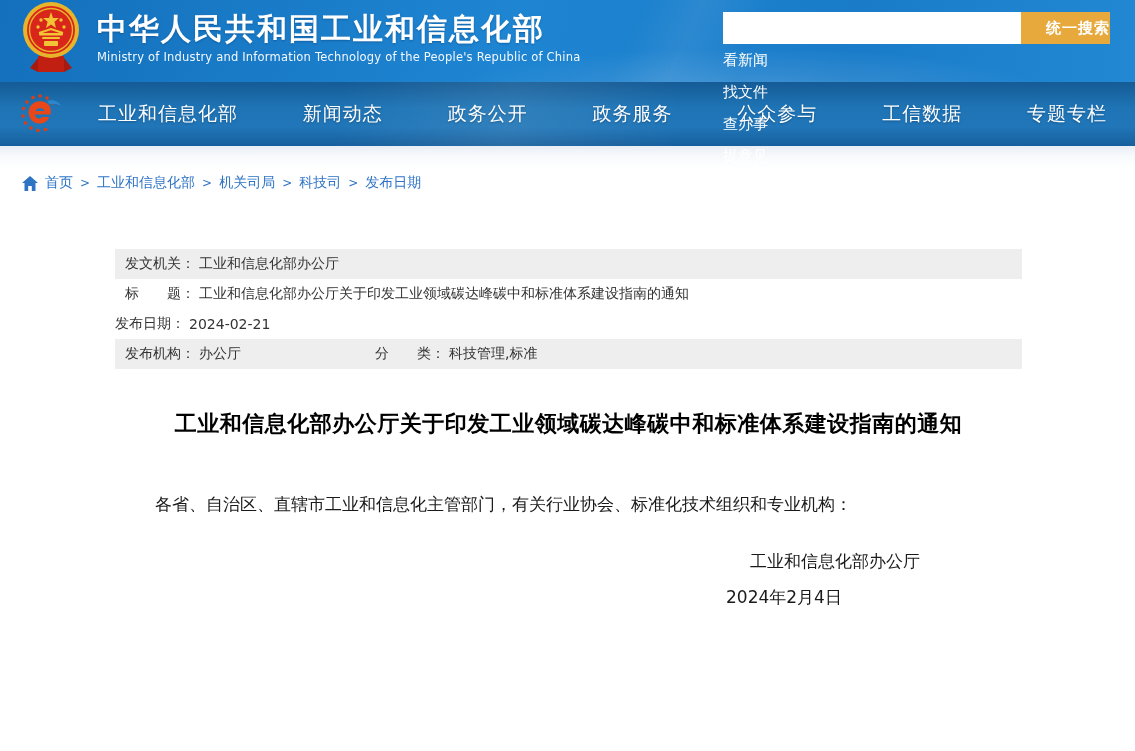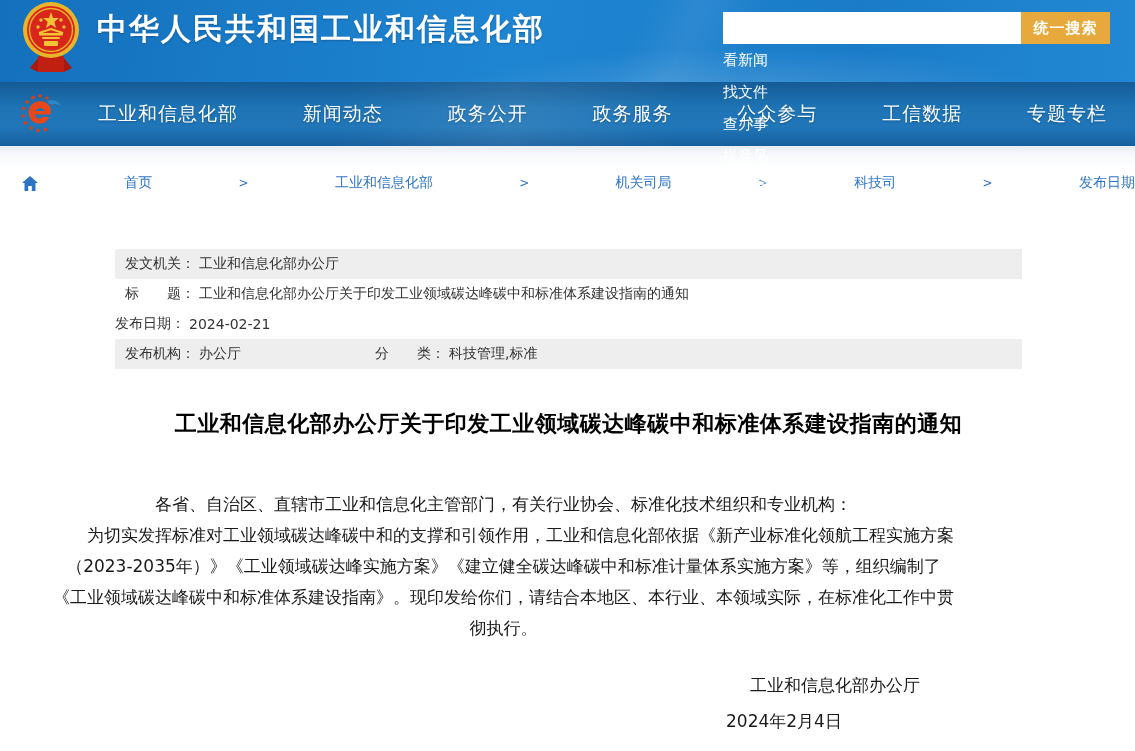--- a/index.html
+++ b/index.html
@@ -19,42 +19,42 @@
   .site-title { font-size:30px; font-weight:bold; letter-spacing:2px; line-height:34px;
     text-shadow:0 1px 2px rgba(0,40,90,.35); }
   .site-subtitle { font-size:11.5px; margin-top:4px; color:#f2f8ff; letter-spacing:.2px; }
 
   .search-wrap { position:absolute; top:12px; left:723px; width:387px; height:32px;
     display:flex; z-index:2; }
   .search-wrap input { flex:1; height:32px; border:none; outline:none; background:#fff;
     padding:0 8px; font-size:14px; }
   .search-btn { width:89px; height:32px; border:none; background:#e7a93b; color:#fff;
     font-size:15px; font-weight:bold; cursor:pointer; letter-spacing:1px;
-    font-family:inherit; }
+    font-family:inherit;text-align:right; }
   .quick-links { position:absolute; top:51px; left:723px; display:flex; gap:13px; z-index:2;flex-direction:column; }
   .quick-links a { color:#ffffff; font-size:15px; text-decoration:none; }
 
   
   .primary-nav { position:relative; width:1135px; height:64px;
     background:linear-gradient(180deg,#155b96 0%, #1e74b5 40%, #2076b8 70%, #175f9d 100%); }
   .primary-nav::after { content:""; position:absolute; inset:0;
     background:linear-gradient(100deg, rgba(255,255,255,0) 30%, rgba(255,255,255,.08) 45%, rgba(255,255,255,0) 60%);
     pointer-events:none; }
   .nav-logo { position:absolute; left:20px; top:11px; width:44px; height:42px; z-index:2; }
   .nav-items { position:absolute; left:98px; right:28px; top:0; height:64px;
     display:flex; justify-content:space-between; align-items:center; list-style:none; z-index:2; }
   .nav-items li a { color:#fff; font-size:19px; text-decoration:none; letter-spacing:1px;
     text-shadow:0 1px 2px rgba(0,30,70,.35); }
 
   
   .content-top-fade { width:1135px; height:22px;
     background:linear-gradient(180deg,#e9eef5 0%, #f7f9fc 45%, #ffffff 100%); }
 
   .breadcrumb { margin:6px 0 0 22px; display:flex; align-items:center; gap:7px;
-    font-size:14px; color:#2d74c4;justify-content:space-between; }
+    font-size:14px; color:#2d74c4; }
   .breadcrumb a { color:#2d74c4; text-decoration:none; }
   .breadcrumb .sep { color:#2d74c4; font-size:12px; }
   .home-icon { width:16px; height:15px; display:inline-block; }
 
   .doc-wrap { width:907px; margin:57px 0 0 115px; }
   .meta-table { width:100%; border-collapse:collapse; font-size:14px; color:#333; }
   .meta-table .row { display:flex; min-height:30px; align-items:center; }
   .meta-table .row.gray { background:#eeeeee; }
   .meta-table .cell { display:flex; align-items:center; }
   .meta-table .cell.c1 { padding-left:10px; width:260px; flex:none; }
@@ -91,20 +91,21 @@
     <circle cx="16" cy="27" r="1.7" fill="#f2c435"></circle>
     <circle cx="42" cy="27" r="1.7" fill="#f2c435"></circle>
     <rect x="17" y="33" width="24" height="2.4" rx="1" fill="#f2c435"></rect>
     <rect x="20" y="37" width="18" height="2" rx="1" fill="#f2c435"></rect>
     <rect x="22" y="41" width="14" height="5" rx="1" fill="#f2c435"></rect>
     <path d="M17 33 L29 29 L41 33" fill="none" stroke="#f2c435" stroke-width="2"></path>
   </svg>
 
   <div class="head-titles">
     <div class="site-title">中华人民共和国工业和信息化部</div>
+    <div class="site-subtitle">Ministry of Industry and Information Technology of the People's Republic of China</div>
   </div>
 
   <div class="search-wrap">
     <input type="text" value="" style="">
     <button class="search-btn">统一搜索</button>
   </div>
 
   <div class="quick-links">
     <a href="#">看新闻</a>
     <a href="#">找文件</a>
@@ -191,19 +192,18 @@
         <span class="val">科技管理,标准</span>
       </div>
     </div>
   </div>
 </div>
 
 <h1 class="article-title">工业和信息化部办公厅关于印发工业领域碳达峰碳中和标准体系建设指南的通知</h1>
 
 <div class="article-body">
   <p>各省、自治区、直辖市工业和信息化主管部门，有关行业协会、标准化技术组织和专业机构：</p>
-  <p class="indent">为切实发挥标准对工业领域碳达峰碳中和的支撑和引领作用，工业和信息化部依据《新产业标准化领航工程实施方案（2023-2035年）》《工业领域碳达峰实施方案》《建立健全碳达峰碳中和标准计量体系实施方案》等，组织编制了《工业领域碳达峰碳中和标准体系建设指南》。现印发给你们，请结合本地区、本行业、本领域实际，在标准化工作中贯彻执行。</p>
 </div>
 
 <div class="signature-block">
   <div class="sig-name">工业和信息化部办公厅</div>
   <div class="sig-date">2024年2月4日</div>
 </div>
 
 </body></html>

